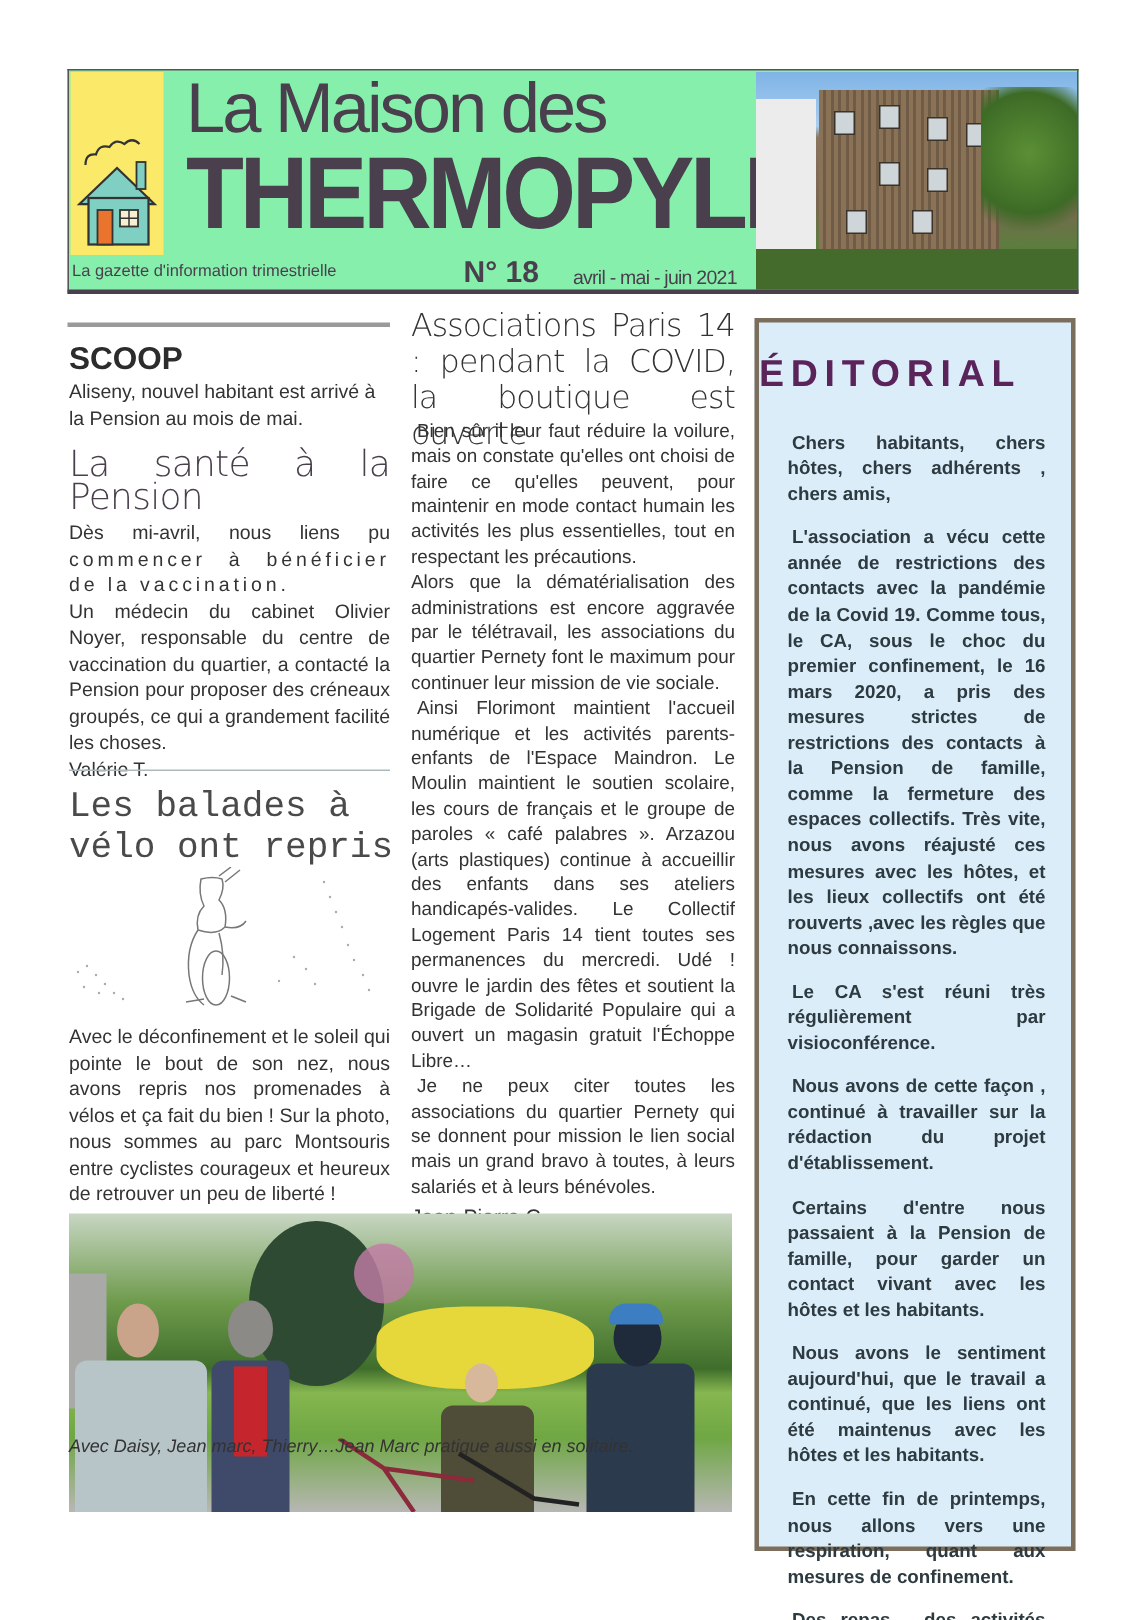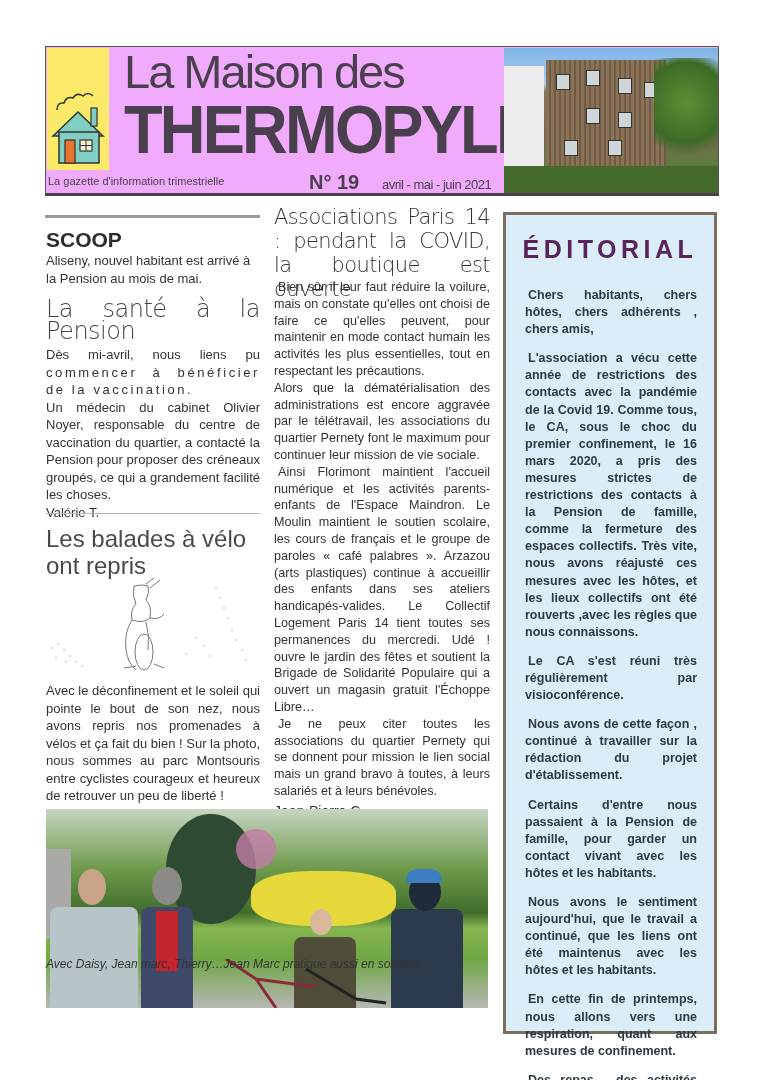--- a/index.html
+++ b/index.html
@@ -1,20 +1,20 @@
 <!DOCTYPE html>
 <html><head>
 <meta charset="utf-8">
 <style>
   html, body { margin: 0; padding: 0; background: #ffffff; }
   body { width: 764px; height: 1080px; position: relative; overflow: hidden; font-family: "Liberation Sans", sans-serif; color: #2e2e2e; }
   .abs { position: absolute; }
 
   
-  .masthead { left: 45px; top: 46px; width: 674px; height: 150px; border: 1px solid #555; border-bottom: 3px solid #4a3f4d; box-sizing: border-box; background: #f0abfc; }
+  .masthead { left: 45px; top: 46px; width: 674px; height: 150px; border: 1px solid #555; border-bottom: 3px solid #4a3f4d; box-sizing: border-box; background: #86efac; }
   .logo-box { left: 1px; top: 1px; width: 62px; height: 122px; background: #fbe96a; }
   .title-1 { left: 78px; top: 0px; font-size: 47px; color: #4a3f4d; letter-spacing: -2px; font-family: "Liberation Sans", sans-serif; line-height: 50px; }
   .title-2 { left: 78px; top: 44px; font-size: 68px; font-weight: bold; color: #4a3f4d; letter-spacing: -3px; line-height: 76px; font-family: "Liberation Sans", sans-serif; transform: scaleX(0.93); transform-origin: left; }
   .subtitle { left: 2px; top: 128px; font-size: 11px; color: #4a3f4d; }
   .issue { left: 263px; top: 124px; font-size: 20px; font-weight: bold; color: #4a3f4d; }
   .dates { left: 336px; top: 130px; font-size: 13px; color: #4a3f4d; letter-spacing: -0.5px; }
   .photo-building { left: 458px; top: 1px; width: 214px; height: 145px; background: linear-gradient(180deg, #7fb4e6 0%, #a9cdf0 25%, #8a7660 30%, #7a6650 60%, #5d7d3f 80%, #3f5a2c 100%); overflow: hidden; }
   .bld-white { left: 0; top: 18px; width: 40px; height: 100px; background: #ececec; }
   .bld-wood { left: 42px; top: 12px; width: 120px; height: 110px; background: repeating-linear-gradient(90deg, #8a7257 0 3px, #6f5b46 3px 5px); }
   .bld-win { width: 12px; height: 14px; background: #cfd6da; border: 1px solid #3b3229; }
@@ -22,33 +22,33 @@
   .bld-ground { left: 0; top: 118px; width: 214px; height: 27px; background: #446b2c; }
 
   
   .rule-top { left: 45px; top: 215px; width: 215px; height: 3px; background: #9a9a9a; }
   .scoop-h { left: 46px; top: 228px; font-size: 21px; font-weight: bold; color: #2c2c2c; }
   .scoop-t { left: 46px; top: 252px; width: 215px; font-size: 13px; line-height: 18px; color: #333; }
   .sante-h { left: 46px; top: 298px; width: 214px; font-size: 24px; line-height: 22px; color: #4a3f4d; font-family: "DejaVu Sans", sans-serif; font-weight: 300; text-align: justify; letter-spacing: -0.5px; }
   .sante-p1 { left: 46px; top: 346px; width: 214px; font-size: 13px; line-height: 17.5px; color: #333; text-align: justify; }
   .spaced { letter-spacing: 2.6px; }
   .rule-mid { left: 46px; top: 513px; width: 214px; height: 1px; background: #aeb8bf; }
-  .velo-h { left: 46px; top: 525px; width: 220px; font-size: 24px; line-height: 27px; color: #4a4a4a; font-family: Liberation Sans, sans-serif; }
+  .velo-h { left: 46px; top: 525px; width: 220px; font-size: 24px; line-height: 27px; color: #4a4a4a; font-family: Liberation Mono, monospace; }
   .sketch { left: 46px; top: 578px; width: 214px; height: 95px; }
   .velo-p { left: 46px; top: 682px; width: 214px; font-size: 13px; line-height: 17.5px; color: #333; text-align: justify; }
 
   
   .assoc-h { left: 274px; top: 205px; width: 216px; font-size: 21px; line-height: 24px; color: #333; font-family: "DejaVu Sans", sans-serif; font-weight: 300; text-align: justify; letter-spacing: -0.6px; }
   .assoc-p { left: 274px; top: 279px; width: 216px; font-size: 12.6px; line-height: 16.8px; color: #333; text-align: justify; }
   .assoc-p p { margin: 0; text-indent: 4px; }
   .sig { font-size: 14px; margin-top: 3px !important; text-indent: 0 !important; }
 
   
   .edito { left: 503px; top: 212px; width: 214px; height: 822px; box-sizing: border-box; border: 3px solid #7c6e5c; background: #dcedfa; }
-  .edito-h { left: 0; top: 20px; width: 208px; text-align: center; font-size: 25px; font-weight: bold; letter-spacing: 4.5px; color: #5a2359; }
+  .edito-h { left: 0; top: 20px; width: 208px; text-align: left; font-size: 25px; font-weight: bold; letter-spacing: 4.5px; color: #5a2359; }
   .edito-body { left: 7px; top: 60px; width: 196px; font-size: 12.5px; line-height: 17.1px; font-weight: bold; color: #2d3a40; text-align: justify; }
   .edito-body p { margin: 12px; text-indent: 3px; }
   .edito-sig { margin-top: 17px !important; }
 
   
   .photo-park { left: 46px; top: 809px; width: 442px; height: 199px; overflow: hidden; background: linear-gradient(180deg, #c7d6c3 0%, #6e9a4b 30%, #3f6e2c 52%, #86b64f 60%, #6fa744 75%, #b7b7b4 100%); }
   .park-tree1 { left: 120px; top: 5px; width: 90px; height: 110px; border-radius: 50%; background: #2e4a33; }
   .park-tree2 { left: 190px; top: 20px; width: 40px; height: 40px; border-radius: 50%; background: #c27aa6; opacity: 0.8; }
   .park-yellow { left: 205px; top: 62px; width: 145px; height: 55px; border-radius: 40%; background: #e6d83a; }
   .park-dome { left: 0; top: 40px; width: 25px; height: 90px; background: #a9aaa7; }
@@ -67,21 +67,21 @@
       <rect x="12" y="84" width="40" height="31" fill="#7fd0c3" stroke="#333" stroke-width="1.5"></rect>
       <rect x="18" y="92" width="10" height="23" fill="#e8742d" stroke="#333" stroke-width="1.2"></rect>
       <rect x="33" y="92" width="12" height="11" fill="#f6f0d0" stroke="#333" stroke-width="1.2"></rect>
       <line x1="39" y1="92" x2="39" y2="103" stroke="#333"></line>
         <line x1="33" y1="97.5" x2="45" y2="97.5" stroke="#333"></line>
     </svg>
   </div>
   <div class="abs title-1">La Maison des</div>
   <div class="abs title-2">THERMOPYLES</div>
   <div class="abs subtitle">La gazette  d'information trimestrielle</div>
-  <div class="abs issue">N° 19</div>
+  <div class="abs issue">N° 18</div>
   <div class="abs dates">avril - mai - juin 2021</div>
   <div class="abs photo-building">
     <div class="abs bld-white"></div>
     <div class="abs bld-wood">
       <div class="abs bld-win" style="left:10px;top:14px"></div>
       <div class="abs bld-win" style="left:40px;top:10px"></div>
       <div class="abs bld-win" style="left:72px;top:18px"></div>
       <div class="abs bld-win" style="left:98px;top:22px"></div>
       <div class="abs bld-win" style="left:40px;top:48px"></div>
       <div class="abs bld-win" style="left:72px;top:52px"></div>

